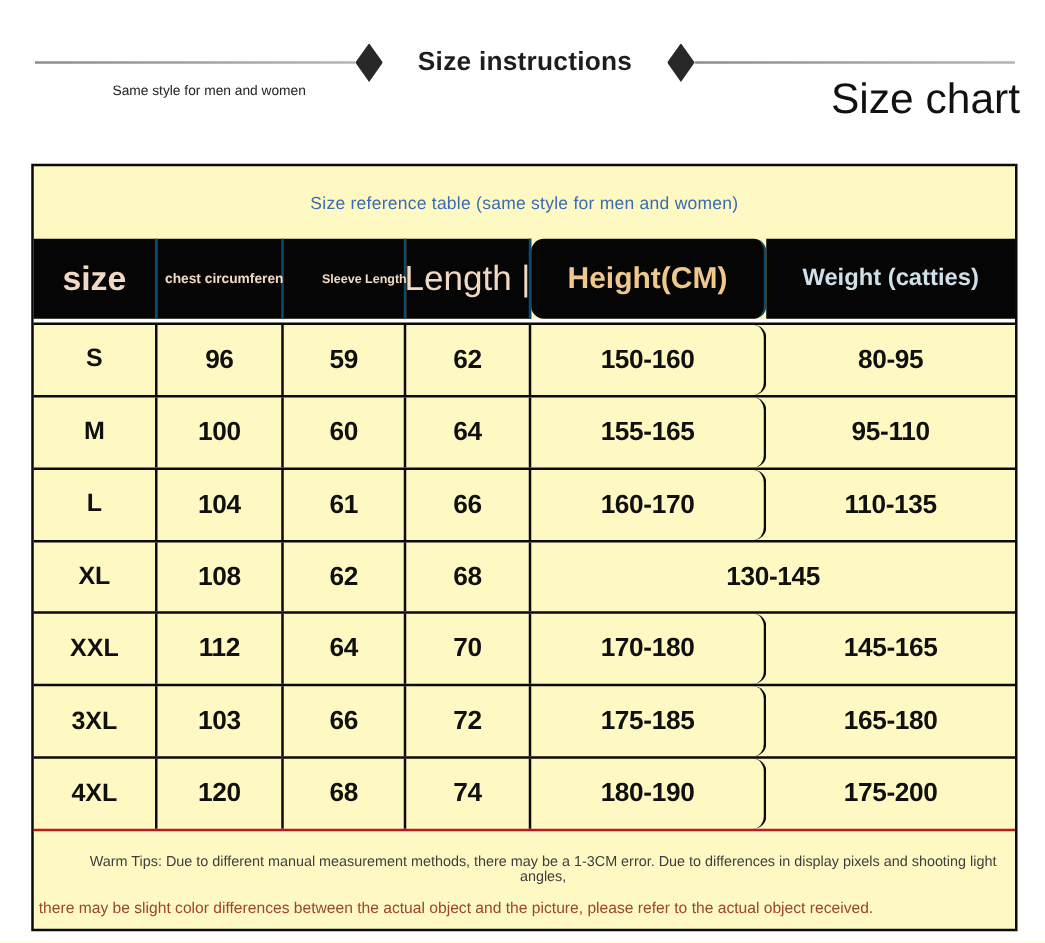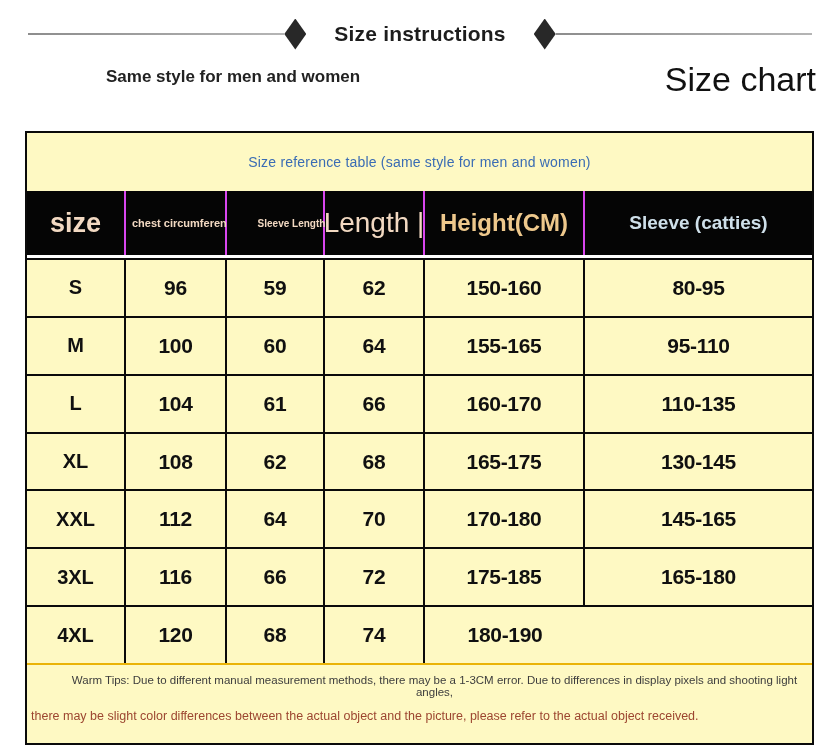--- a/index.html
+++ b/index.html
@@ -6,38 +6,38 @@
   body {
     width: 836px; height: 754px;
     background: #ffffff;
     font-family: "Liberation Sans", sans-serif;
     position: relative;
     overflow: hidden;
   }
 
   
   .band {
-    position: absolute; top: 20px; left: 28px; right: 24px; height: 28px;
+    position: absolute; top: 36px; left: 28px; right: 24px; height: 28px;
     display: flex; align-items: center; justify-content: space-between;
   }
   .band-line { flex: 1; height: 2px; background: linear-gradient(to right, #8d8d8d, #b5b5b5); }
   .diamond {
     width: 22px; height: 31px; flex: none;
     background: #282828;
     clip-path: polygon(50% 0, 100% 50%, 50% 100%, 0 50%);
   }
   .band-title {
     flex: none; padding: 0 28px;
     font-size: 21px; font-weight: 600; color: #1d1d1d;
     letter-spacing: 0.2px;
   }
 
   .subtitle-left {
     position: absolute; left: 90px; top: 67px;
-    font-size: 17px; font-weight: 700; color: #222222; margin-left: 16px;
+    font-size: 11px; font-weight: 400; color: #222222;
   }
   .main-title {
     position: absolute; top: 60px; left: 0; width: 816px;
     text-align: right;
     font-size: 34px; font-weight: 500; color: #111111;
   }
 
   
   .size-table {
     position: absolute; left: 25px; top: 131px;
@@ -55,21 +55,21 @@
   }
   .header-row {
     height: 64px; flex: none;
     display: flex;
     border-bottom: 3px solid #ffffff;
   }
   .hcell {
     box-sizing: border-box;
     background: #050505;
     display: flex; align-items: center; justify-content: center;
-    border-right: 2px solid #d946ef;
+    border-right: 2px solid #0c4a6e;
   }
   .hcell:last-child { border-right: none; }
   .ht { white-space: nowrap; }
   .ht0 { font-size: 27px; font-weight: 600; }
   .ht1 { font-size: 11px;  font-weight: 600; margin-left: 20px; }
   .ht2 { font-size: 10px; font-weight: 700; }
   .ht3 { font-size: 28px; font-weight: 500; }
   .ht4 { font-size: 24px; font-weight: 600; }
   .ht5 { font-size: 19px; font-weight: 700; }
 
@@ -85,28 +85,28 @@
     font-weight: 700; font-size: 21px; color: #101010;
     letter-spacing: -0.3px;
   }
   .cell:last-child { border-right: none; }
   .sz { font-size: 20px; letter-spacing: 0; }
 
   .c0 { width: 99px;  flex: none; }
   .c1 { width: 101px; flex: none; }
   .c2 { width: 98px;  flex: none; }
   .c3 { width: 100px; flex: none; }
-  .c4 { width: 160px; flex: none; }
+  .c4 { width: 188px; flex: none; border-radius: 10px; }
   .c5 { flex: 1; }
 
   .tips {
     height: 80px; flex: none;
-    border-top: 2px solid #eab308;
-    box-sizing: border-box;
-    padding-top: 9px;
+    border-top: 2px solid #b91c1c;
+    box-sizing: border-box;
+    padding-top: 19px;
   }
   .tips1 {
     text-align: center;
     font-size: 11.5px; color: #3d3d3d;
     padding: 0 6px 0 36px;
   }
   .tips2 {
     margin-top: 11px;
     text-align: left;
     padding-left: 4px;
@@ -141,21 +141,21 @@
     <div class="hcell c2">
       <span class="ht ht2" style="color: rgb(242, 217, 194); margin-left: 33px;">Sleeve Length</span>
     </div>
     <div class="hcell c3">
       <span class="ht ht3" style="color: rgb(242, 217, 194);">Length |</span>
     </div>
     <div class="hcell c4">
       <span class="ht ht4" style="color: rgb(238, 200, 140);">Height(CM)</span>
     </div>
     <div class="hcell c5">
-      <span class="ht ht5" style="color: rgb(207, 224, 234);">Sleeve (catties)</span>
+      <span class="ht ht5" style="color: rgb(207, 224, 234);">Weight (catties)</span>
     </div>
   </div>
 
   <div class="data-row">
     <div class="cell c0 sz">S</div>
     <div class="cell c1">96</div>
     <div class="cell c2">59</div>
     <div class="cell c3">62</div>
     <div class="cell c4">150-160</div>
     <div class="cell c5">80-95</div>
@@ -177,48 +177,48 @@
     <div class="cell c3">66</div>
     <div class="cell c4">160-170</div>
     <div class="cell c5">110-135</div>
   </div>
 
   <div class="data-row">
     <div class="cell c0 sz">XL</div>
     <div class="cell c1">108</div>
     <div class="cell c2">62</div>
     <div class="cell c3">68</div>
-    <div class="cell c4">165-175</div>
     <div class="cell c5">130-145</div>
   </div>
 
   <div class="data-row">
     <div class="cell c0 sz">XXL</div>
     <div class="cell c1">112</div>
     <div class="cell c2">64</div>
     <div class="cell c3">70</div>
     <div class="cell c4">170-180</div>
     <div class="cell c5">145-165</div>
   </div>
 
   <div class="data-row">
     <div class="cell c0 sz">3XL</div>
-    <div class="cell c1">116</div>
+    <div class="cell c1">103</div>
     <div class="cell c2">66</div>
     <div class="cell c3">72</div>
     <div class="cell c4">175-185</div>
     <div class="cell c5">165-180</div>
   </div>
 
   <div class="data-row">
     <div class="cell c0 sz">4XL</div>
     <div class="cell c1">120</div>
     <div class="cell c2">68</div>
     <div class="cell c3">74</div>
     <div class="cell c4">180-190</div>
+    <div class="cell c5">175-200</div>
   </div>
 
   <div class="tips">
     <div class="tips1">Warm Tips: Due to different manual measurement methods, there may be a 1-3CM error. Due to differences in display pixels and shooting light angles,</div>
     <div class="tips2">there may be slight color differences between the actual object and the picture, please refer to the actual object received.</div>
   </div>
 
 </div>
 
 </body></html>

